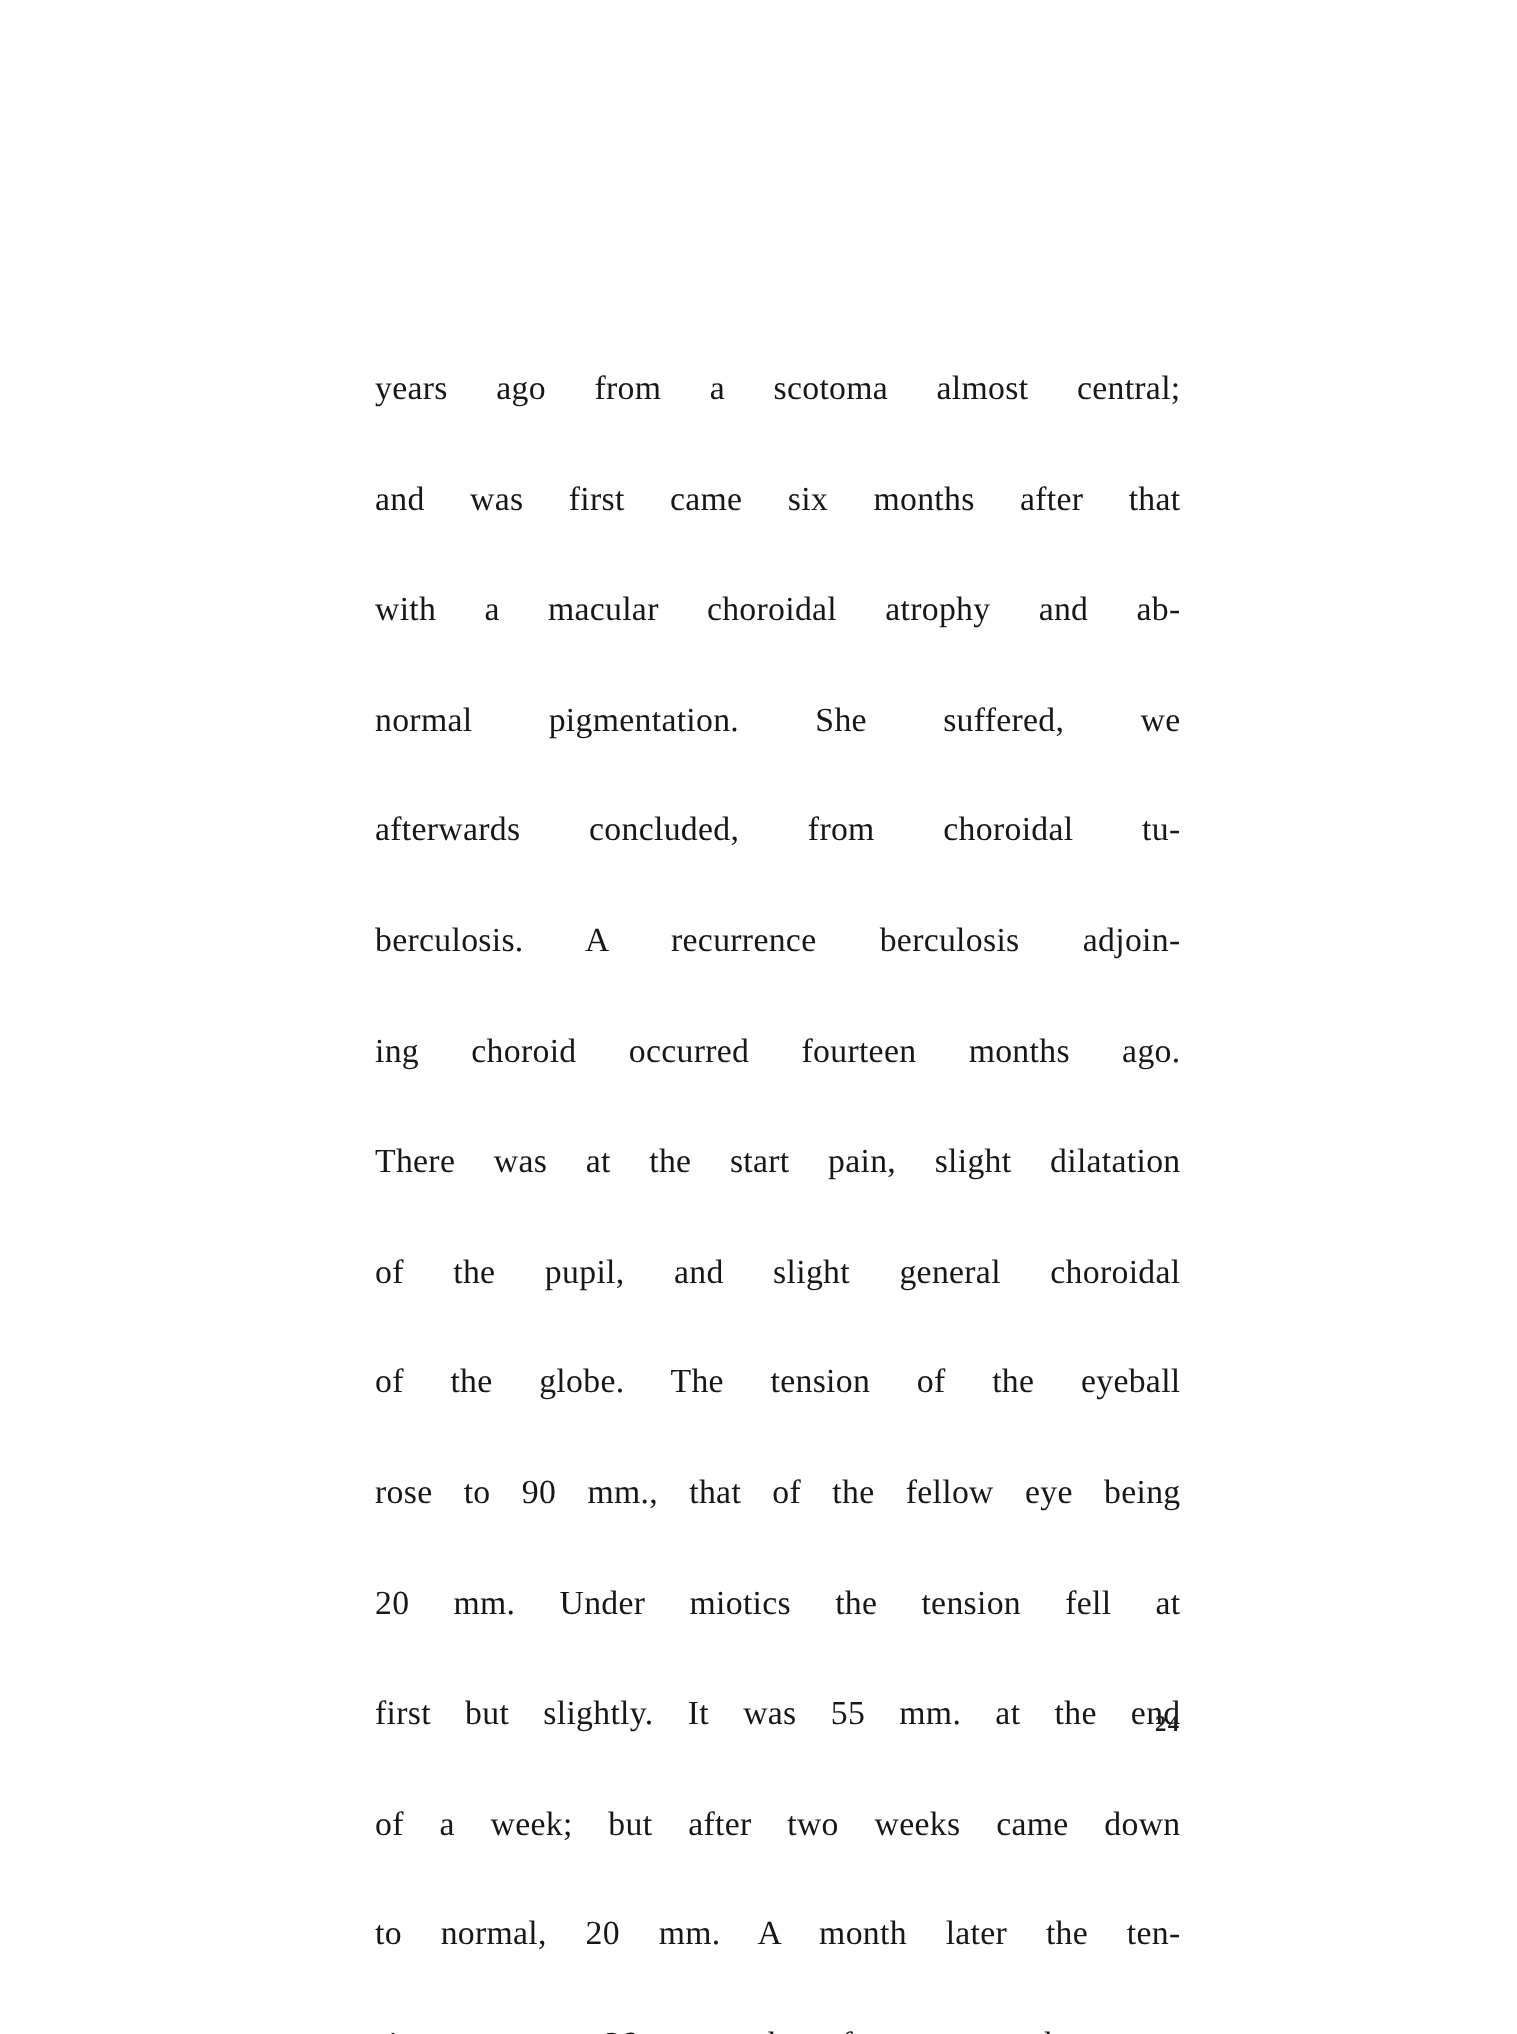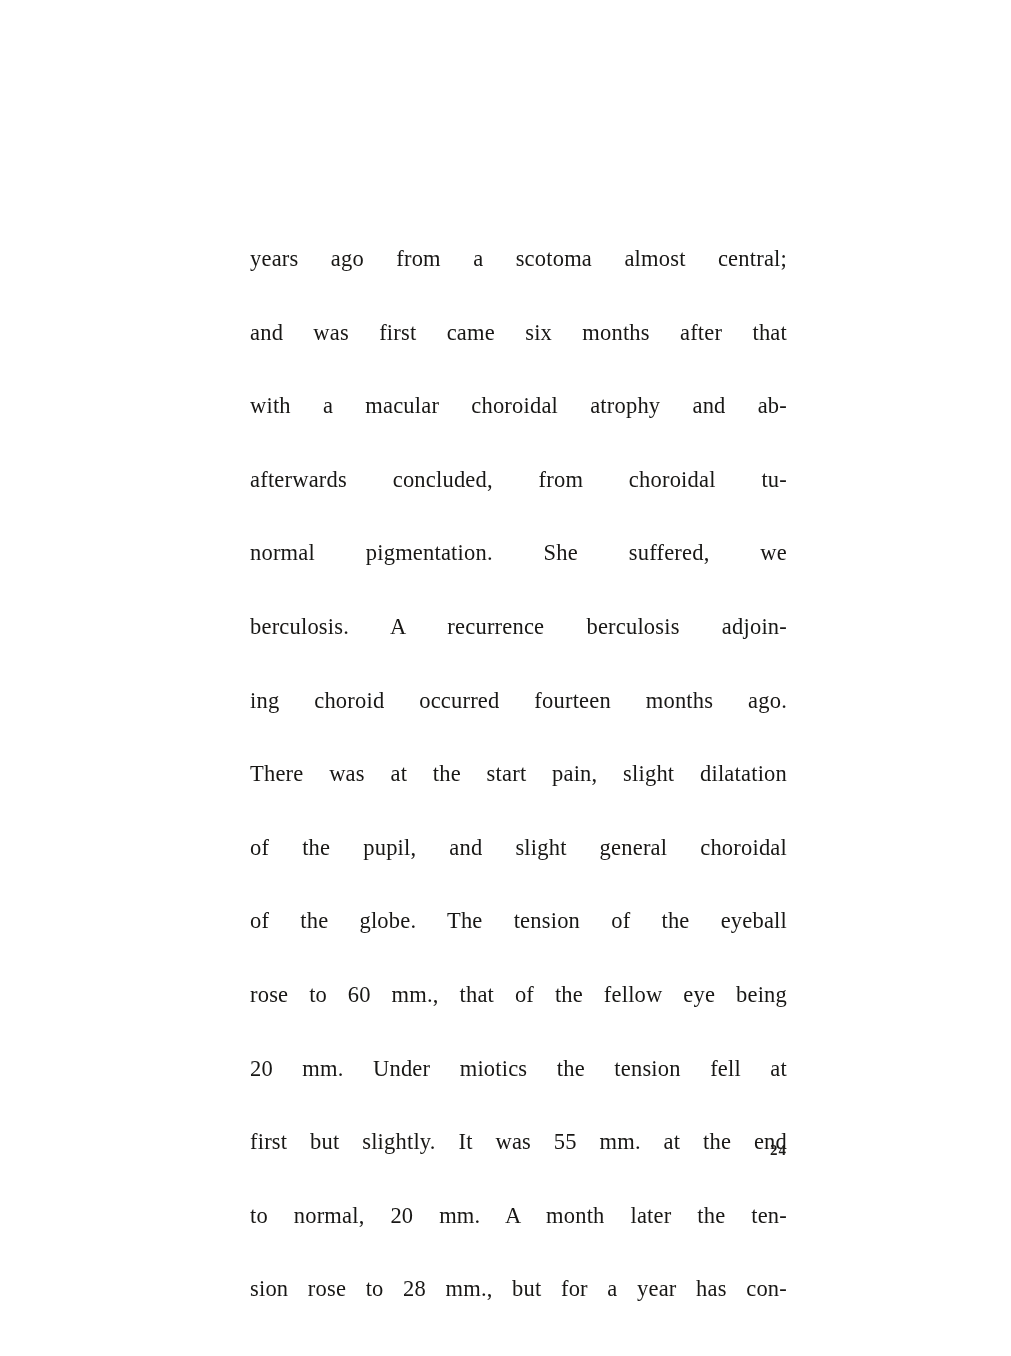--- a/index.html
+++ b/index.html
@@ -53,28 +53,29 @@
   }
 </style>
 </head>
 <body>
 
 <div class="page">
   <div class="text-block">
     <div class="text-line">years ago from a scotoma almost central;</div>
     <div class="text-line">and was first came six months after that</div>
     <div class="text-line">with a macular choroidal atrophy and ab-</div>
+    <div class="text-line">normal pigmentation.  She suffered, we</div>
     <div class="text-line">afterwards concluded, from choroidal tu-</div>
-    <div class="text-line">normal pigmentation.  She suffered, we</div>
     <div class="text-line">berculosis.  A recurrence berculosis adjoin-</div>
     <div class="text-line">ing choroid occurred fourteen months ago.</div>
     <div class="text-line">There was at the start pain, slight dilatation</div>
     <div class="text-line">of the pupil, and slight general choroidal</div>
     <div class="text-line">of the globe.  The tension of the eyeball</div>
-    <div class="text-line">rose to 60 mm., that of the fellow eye being</div>
+    <div class="text-line">rose to 90 mm., that of the fellow eye being</div>
     <div class="text-line">20 mm.  Under miotics the tension fell at</div>
     <div class="text-line">first but slightly.  It was 55 mm. at the end</div>
+    <div class="text-line">of a week; but after two weeks came down</div>
     <div class="text-line">to normal, 20 mm.  A month later the ten-</div>
     <div class="text-line">sion rose to 28 mm., but for a year has con-</div>
 
   </div>
   <div class="page-number">24</div>
 </div>
 
 </body></html>

